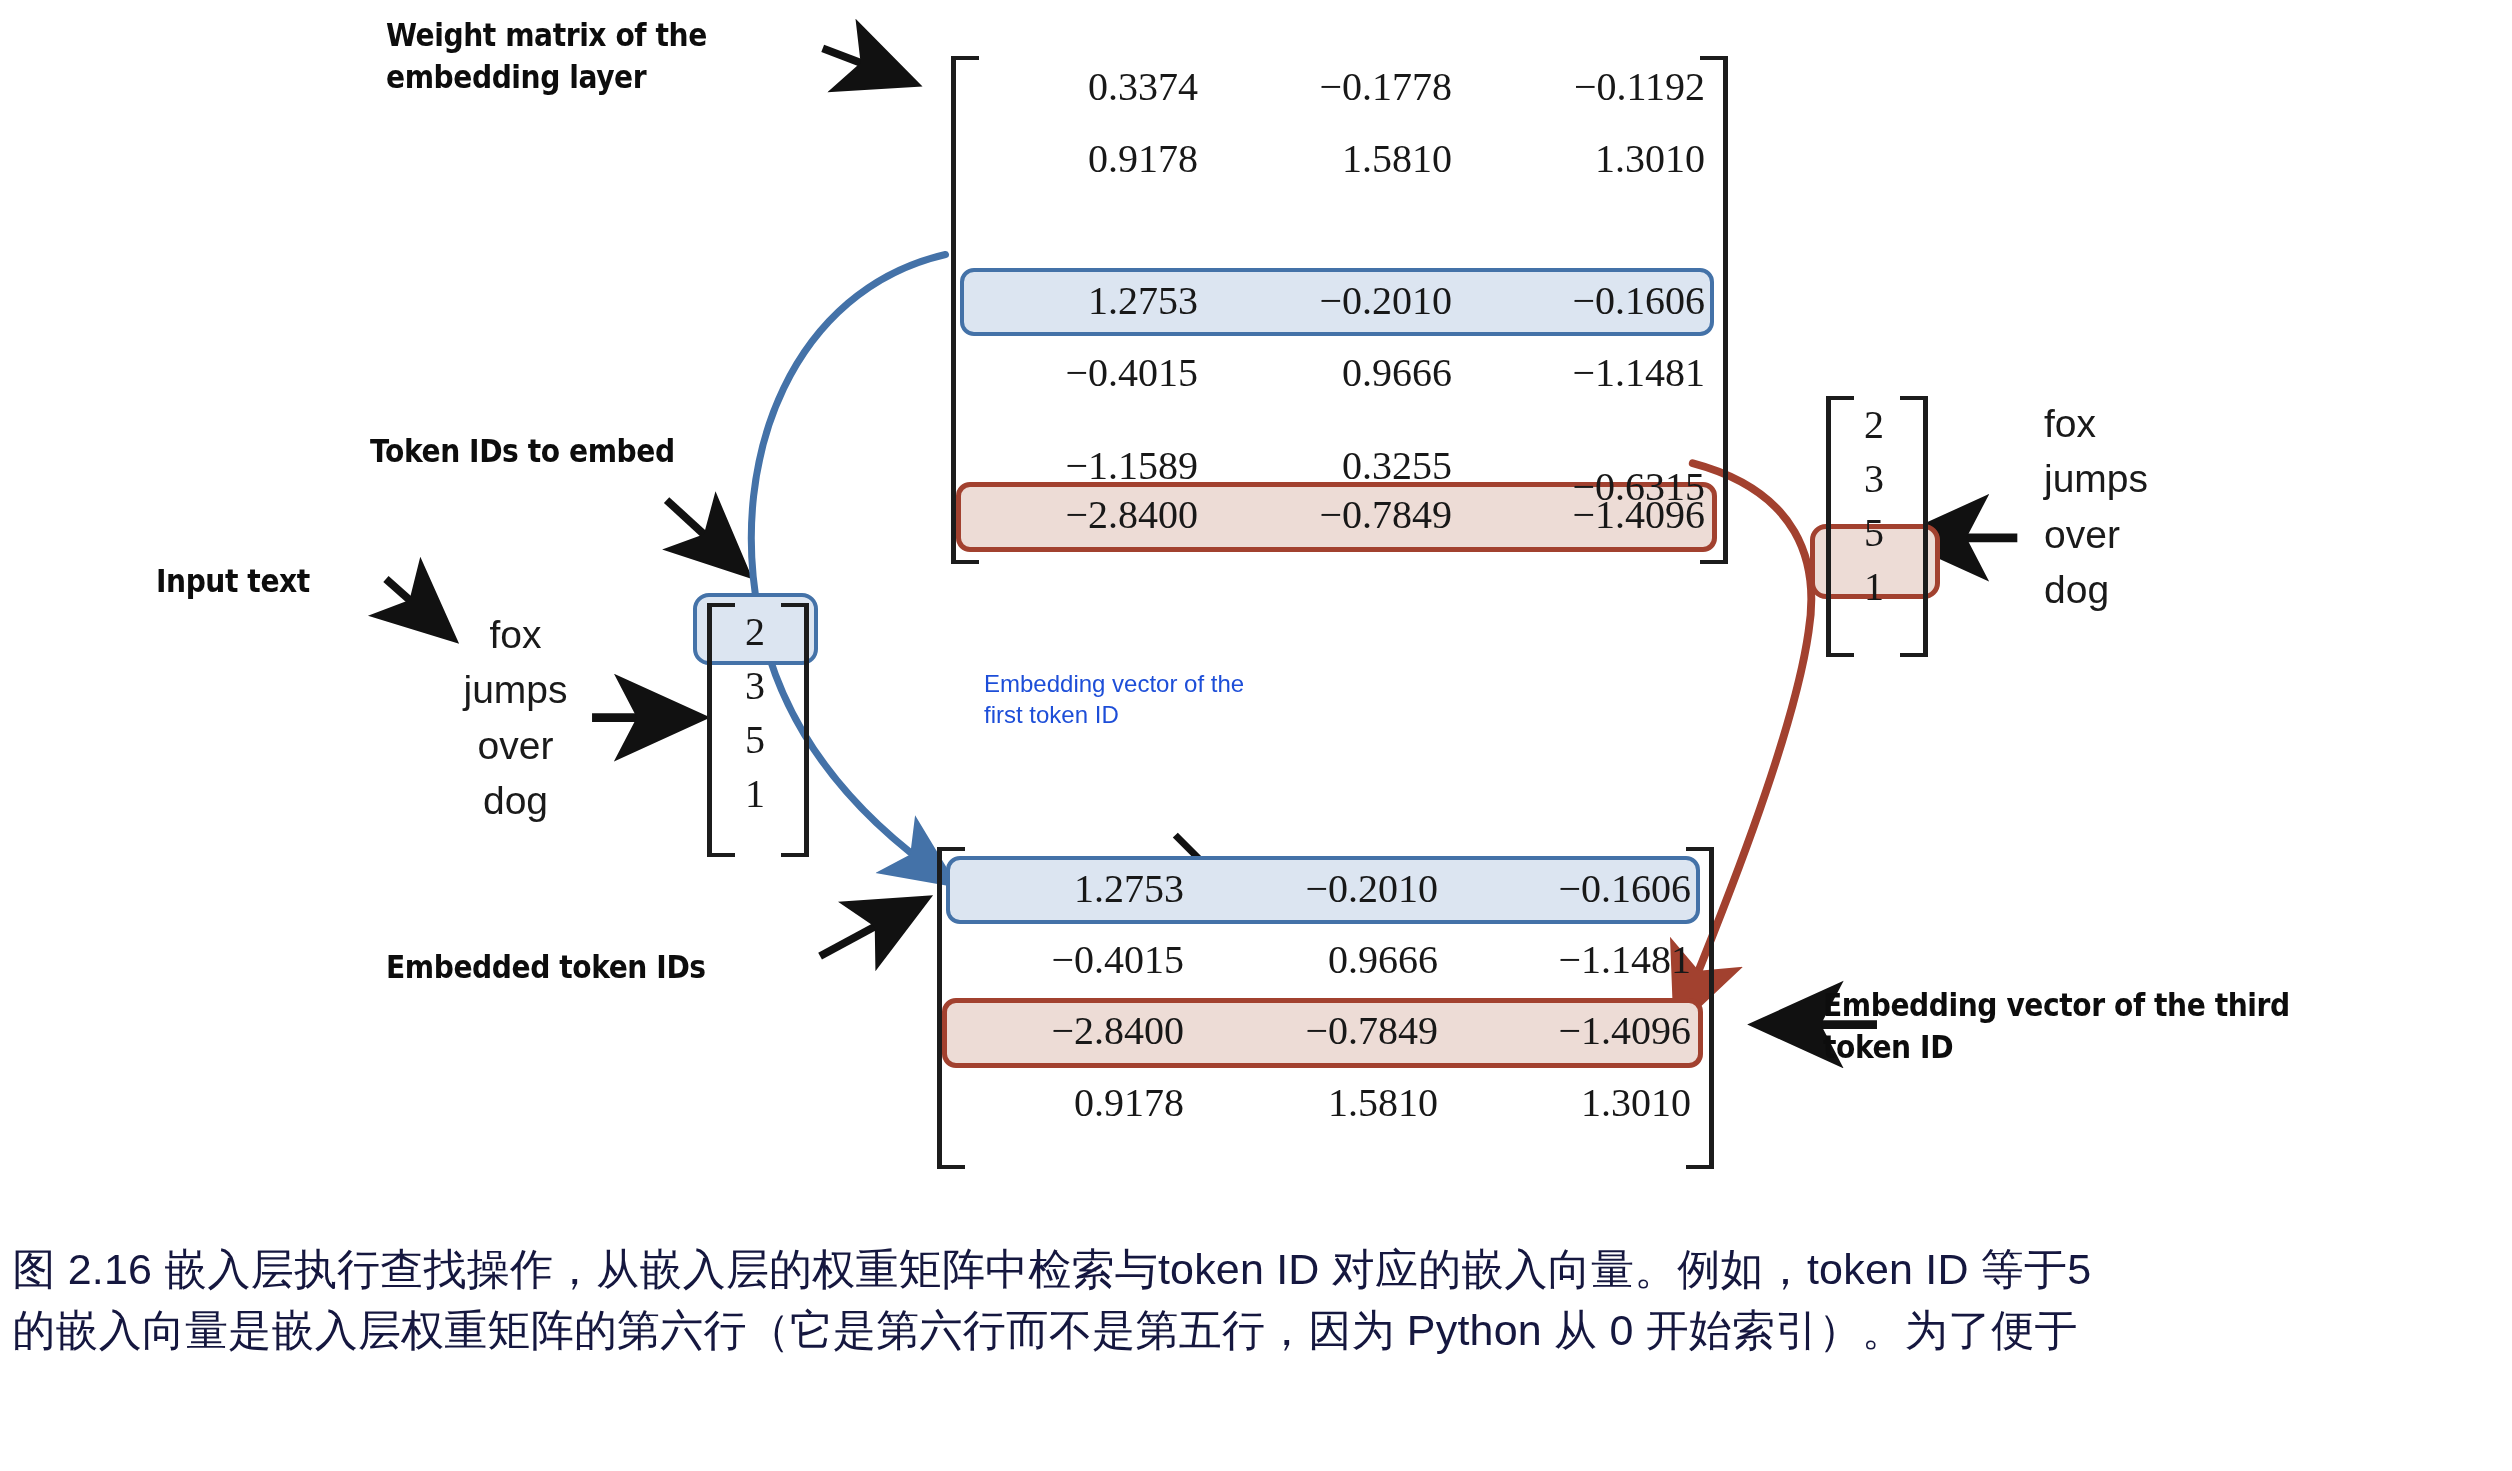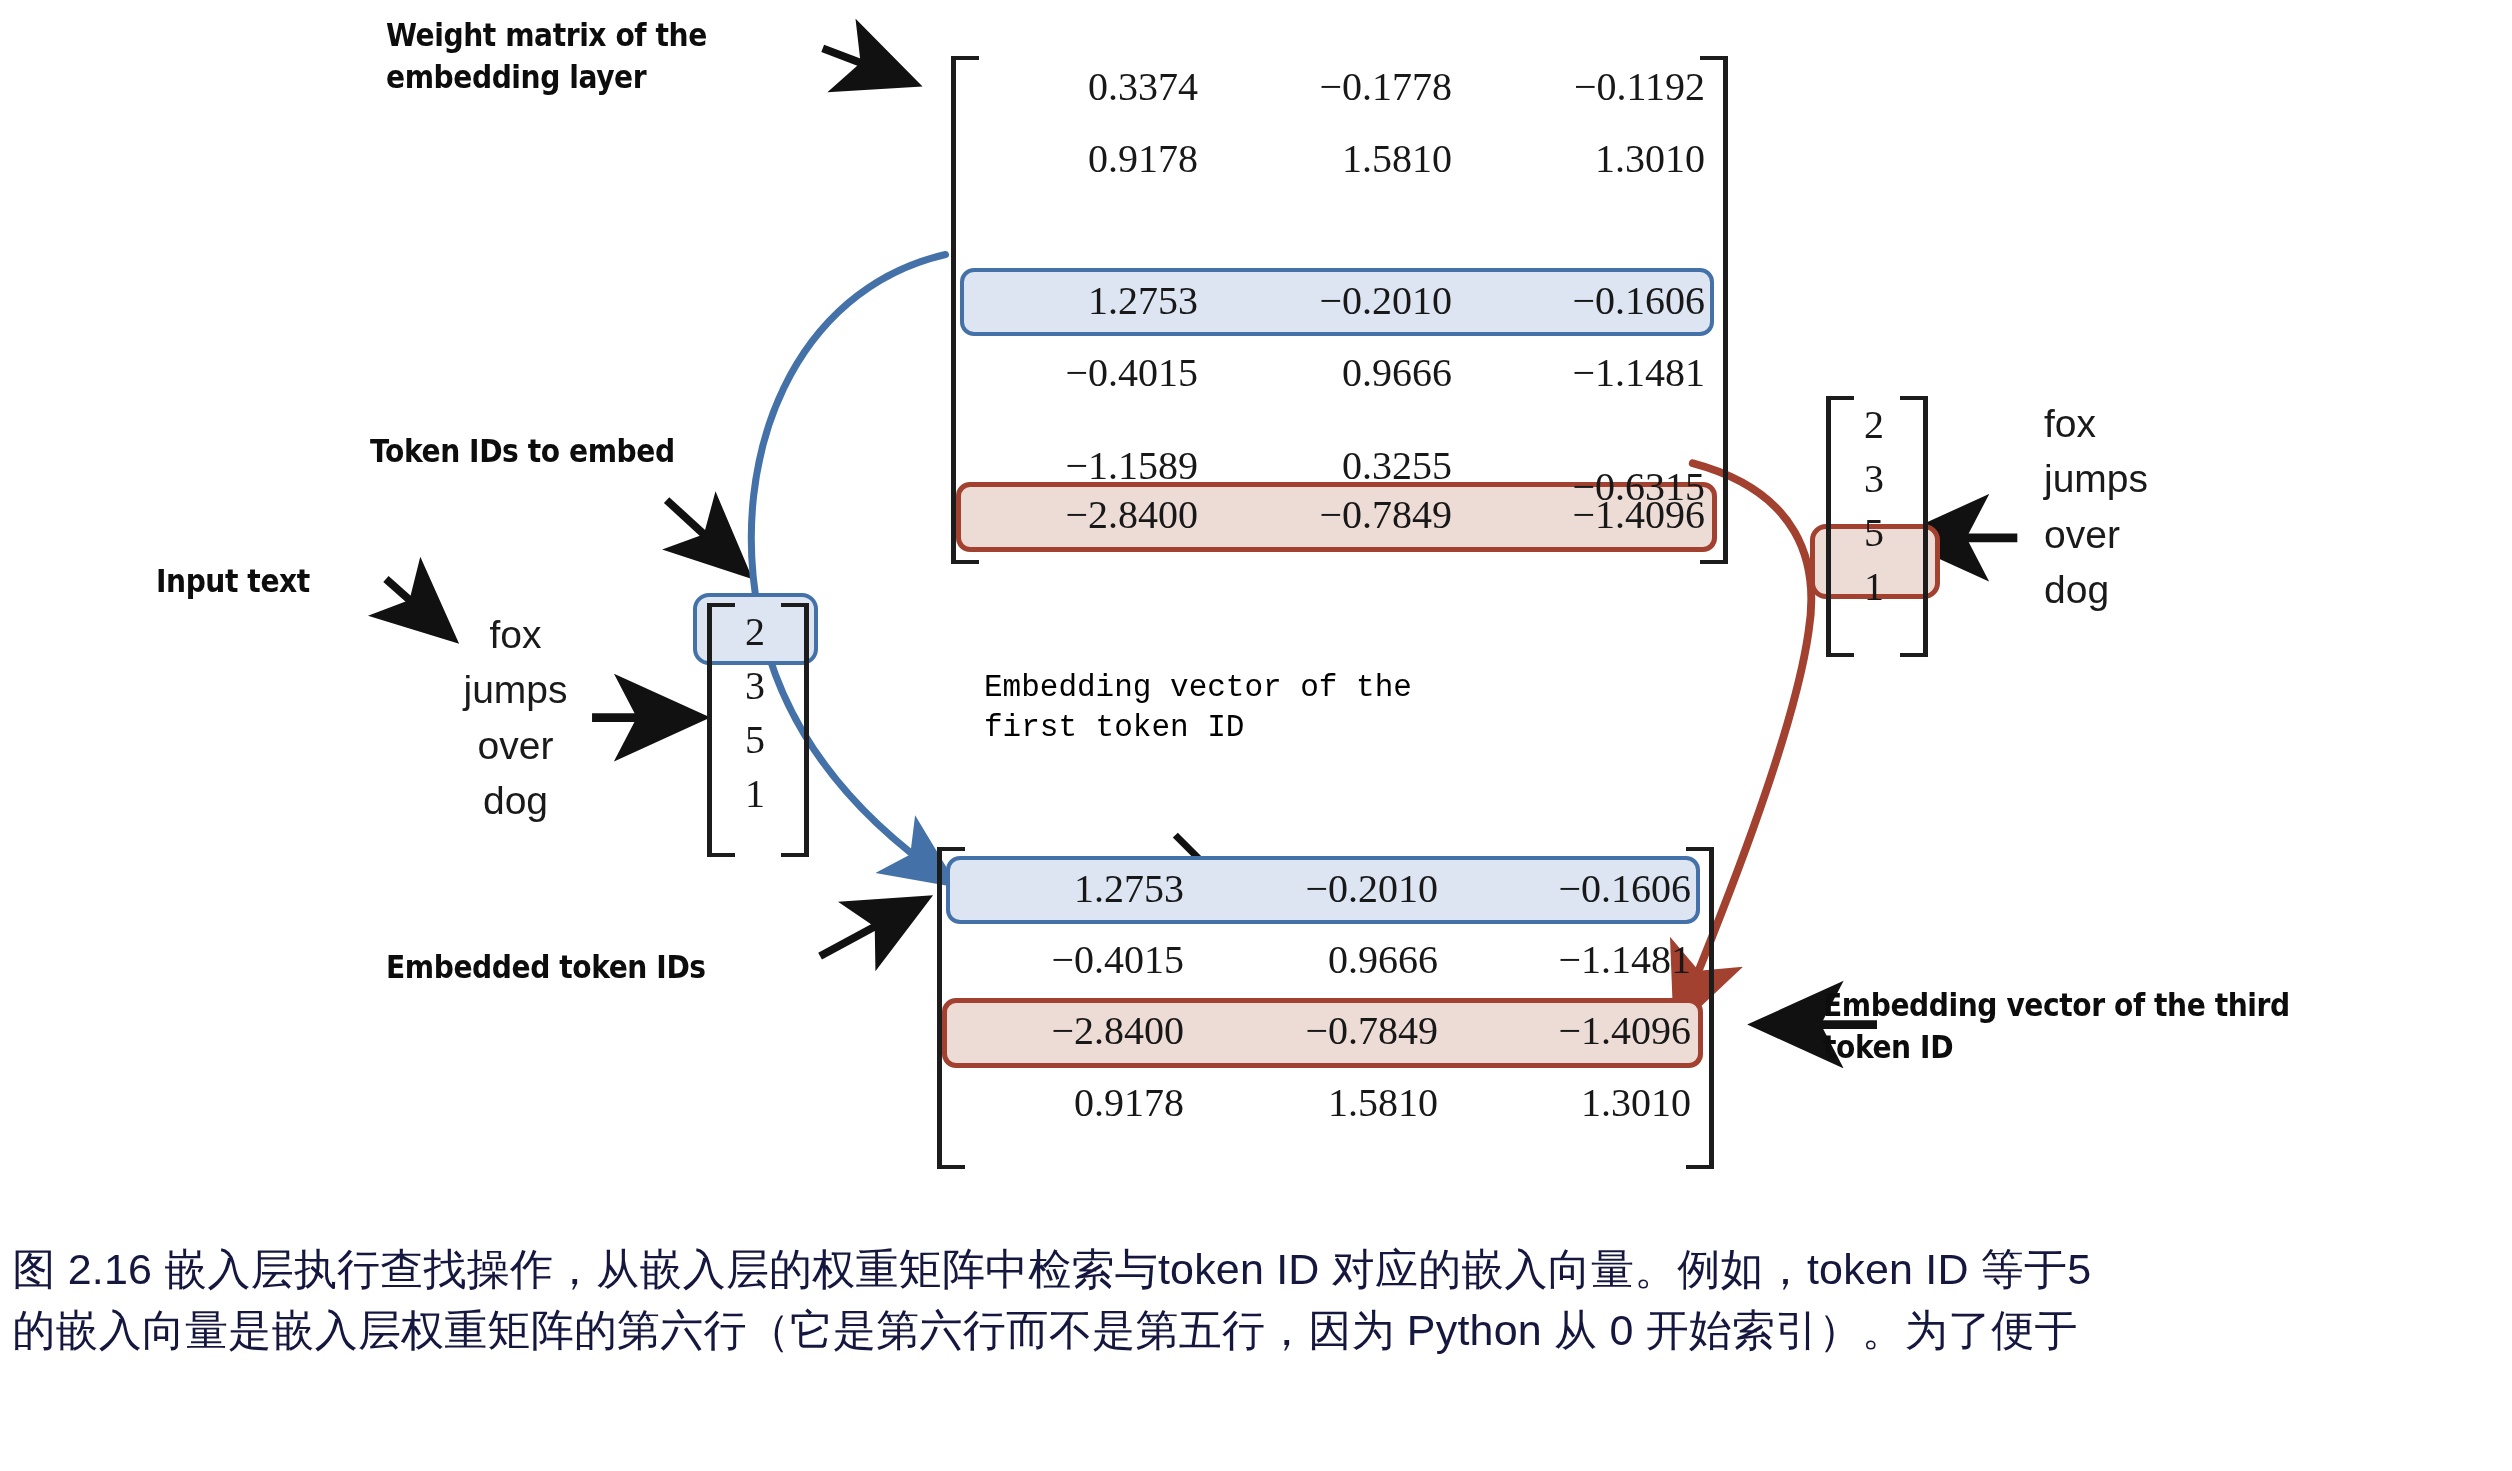--- a/index.html
+++ b/index.html
@@ -25,25 +25,25 @@
     line-height: 1.32;
     color: #0d0d0d;
     letter-spacing: -0.5px;
     white-space: nowrap;
     transform: scaleX(0.88);
     transform-origin: left top;
   }
 
   
   .plain {
-    font-family: Liberation Mono, monospace;
+    font-family: Liberation Sans, sans-serif;
     font-weight: 400;
-    font-size: 31px;
+    font-size: 24px;
     line-height: 1.30;
-    color: #000000;
+    color: #1d4ed8;
     white-space: nowrap;
   }
 
   
   .wordcol {
     font-family: "Liberation Sans", sans-serif;
     font-size: 39px;
     line-height: 1.42;
     color: #1a1a1a;
     text-align: center;

